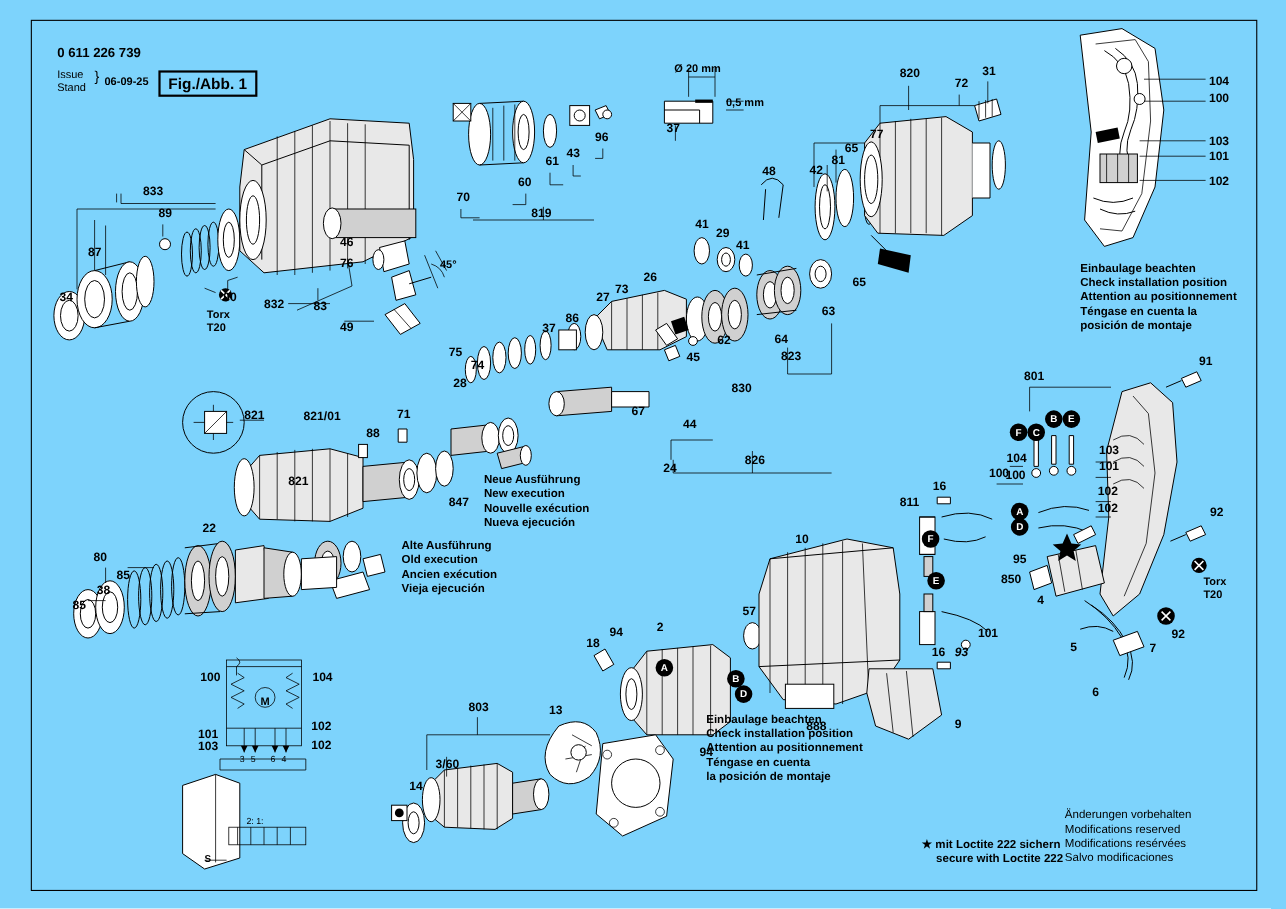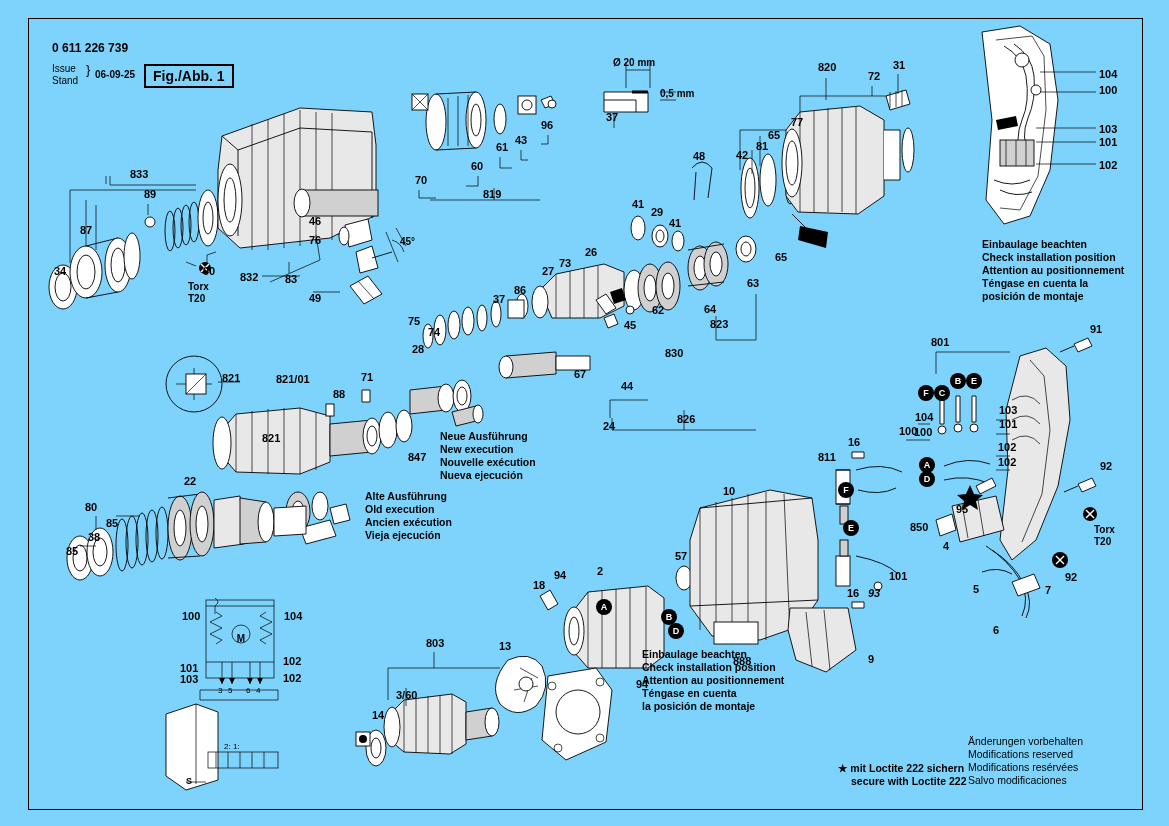--- a/index.html
+++ b/index.html
@@ -526,21 +526,21 @@
   <div class="t num" style="left:899px;top:425px;">100</div>
   <div class="t num" style="left:915px;top:411px;">104</div>
   <div class="t num" style="left:914px;top:426px;">100</div>
   <div class="t num" style="left:999px;top:404px;">103</div>
   <div class="t num" style="left:999px;top:418px;">101</div>
   <div class="t num" style="left:998px;top:441px;">102</div>
   <div class="t num" style="left:998px;top:456px;">102</div>
   <div class="t num" style="left:931px;top:336px;">801</div>
   <div class="t num" style="left:1090px;top:323px;">91</div>
   <div class="t num" style="left:1100px;top:460px;">92</div>
-  <div class="t num" style="left:921px;top:503px;margin-left:35px;">95</div>
+  <div class="t num" style="left:921px;top:503px;">95</div>
   <div class="t num" style="left:910px;top:521px;">850</div>
   <div class="t num" style="left:943px;top:540px;">4</div>
   <div class="t num" style="left:973px;top:583px;">5</div>
   <div class="t num" style="left:1045px;top:584px;">7</div>
   <div class="t num" style="left:1065px;top:571px;">92</div>
   <div class="t num" style="left:993px;top:624px;">6</div>
   <div class="t num" style="left:1099px;top:68px;">104</div>
   <div class="t num" style="left:1099px;top:84px;">100</div>
   <div class="t num" style="left:1099px;top:123px;">103</div>
   <div class="t num" style="left:1099px;top:136px;">101</div>

